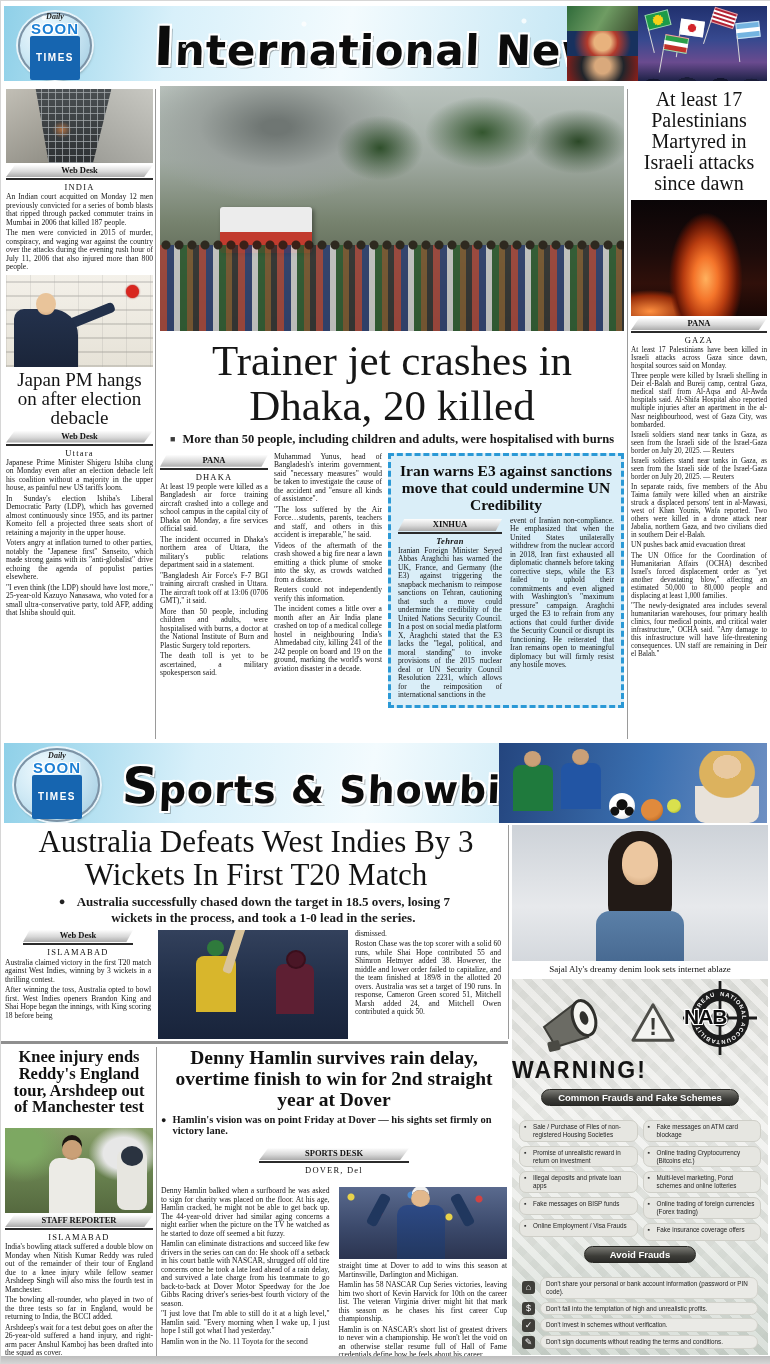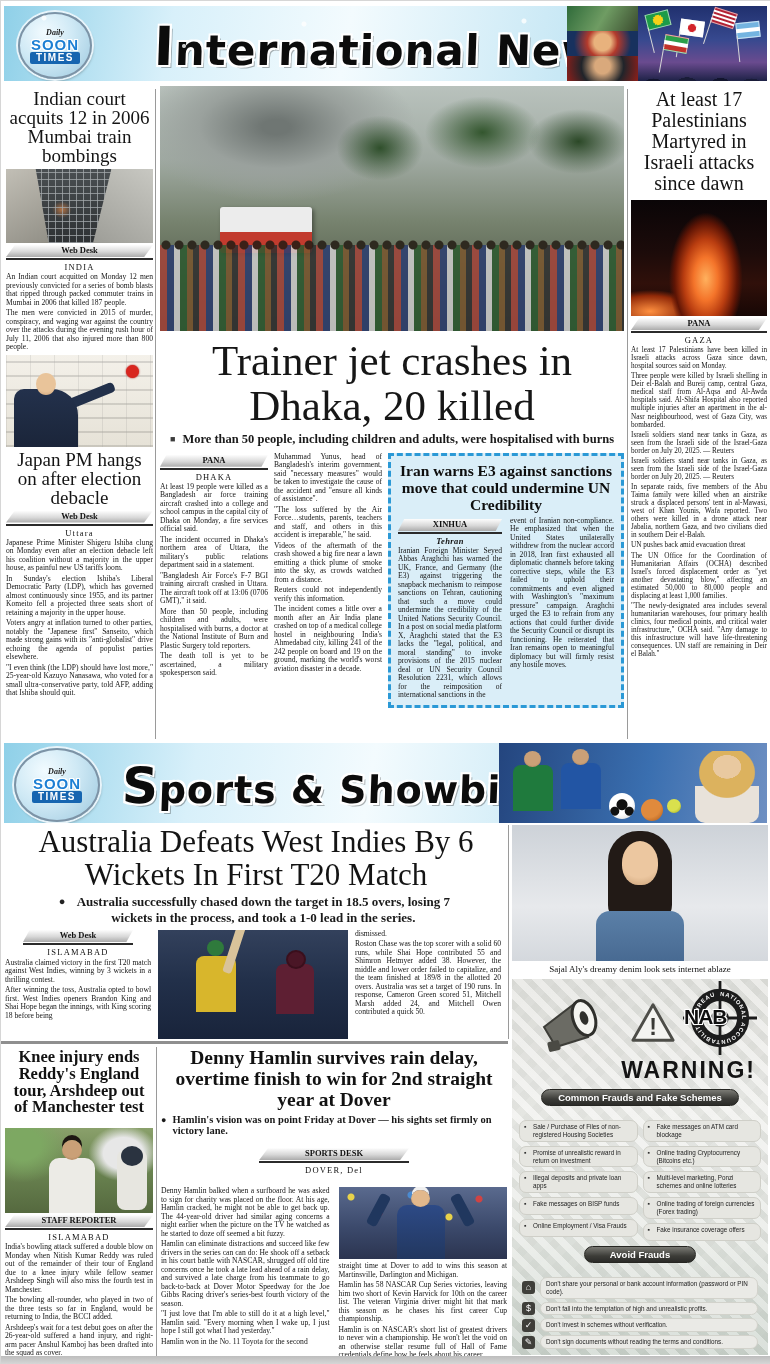--- a/index.html
+++ b/index.html
@@ -36,21 +36,21 @@
                radial-gradient(circle 2px at 520px 15px,#fff 2px,transparent 3px);
     opacity:.8;pointer-events:none;}
   .st-logo{position:absolute;border-radius:50%;
     background:radial-gradient(circle at 35% 30%,#f2fbff 0%,#cfe9f5 45%,#9cc8de 100%);
     border:2px solid #7d93a6;box-shadow:0 0 0 2px #e8f4fa,1px 2px 3px rgba(0,0,0,.35);
     display:flex;flex-direction:column;align-items:center;justify-content:center;}
   .st-daily{font:italic bold 8px "Liberation Serif",serif;color:#222;}
   .st-soon{font:bold 15px "Liberation Sans",sans-serif;color:#1c7fd4;letter-spacing:1px;line-height:1;
     text-shadow:-1px -1px 0 #fff,1px -1px 0 #fff,-1px 1px 0 #fff,1px 1px 0 #fff;}
   .st-times{font:bold 10px "Liberation Sans",sans-serif;color:#fff;background:#1665b0;
-    padding:0 6px;border-radius:2px;letter-spacing:1.5px;line-height:12px;}
+    padding:16px 6px;border-radius:2px;letter-spacing:1.5px;line-height:12px;}
   .logo-mast{left:14px;top:6px;width:70px;height:63px;}
   .mast-title{position:absolute;left:150px;top:14px;font-size:42px;line-height:1;}
   .mast-title::first-letter{font-size:54px;}
   .leaders{position:absolute;left:563px;top:0;width:71px;height:75px;display:flex;flex-direction:column;}
   .leader{flex:1;position:relative;}
   .leader-1{background:linear-gradient(120deg,#2f6b3a 0%,#6f9c63 50%,#3a4b2e 100%);}
   .leader-2{background:radial-gradient(circle at 50% 45%,#e8b27d 22%,#b33a2c 40%,#17315e 75%);}
   .leader-3{background:radial-gradient(circle at 50% 40%,#d9a97c 20%,#20242a 55%,#8f1f1a 100%);}
   .flags{position:absolute;left:634px;top:0;width:129px;height:75px;overflow:hidden;
     background:linear-gradient(180deg,#20306e 0%,#37498f 45%,#6a4b8f 75%,#1e2247 100%);}
@@ -181,21 +181,21 @@
     background:linear-gradient(180deg,#e3e3df 0%,#efefec 35%,#e4e7e2 70%,#c9d2ca 100%);}
   .nab::before{content:"";position:absolute;inset:0;opacity:.35;
     background:repeating-linear-gradient(45deg,rgba(255,255,255,.9) 0 7px,rgba(170,175,170,.4) 7px 14px),
                repeating-linear-gradient(-45deg,transparent 0 9px,rgba(150,158,150,.25) 9px 18px);}
   .nab-top{position:relative;height:78px;}
   .nab-mega{position:absolute;left:26px;top:6px;width:74px;height:68px;}
   .nab-warn-tri{position:absolute;left:118px;top:22px;width:46px;height:44px;}
   .nab-logo{position:absolute;right:10px;top:2px;width:76px;height:74px;}
   .nab-logo-txt{position:absolute;left:2px;top:24px;font:bold 21px "Liberation Sans",sans-serif;color:#101010;
     text-shadow:-1px -1px 0 #fff,1px -1px 0 #fff,-1px 1px 0 #fff,1px 1px 0 #fff;letter-spacing:-1px;}
-  .nab-warning{position:relative;text-align:right;font:bold 23px "Liberation Sans",sans-serif;color:#141414;letter-spacing:2px;margin:0 12px 5px;}
+  .nab-warning{position:relative;text-align:left;font:bold 23px "Liberation Sans",sans-serif;color:#141414;letter-spacing:2px;margin:0 0 5px;}
   .nab-pill{position:relative;margin:0 auto 14px;width:196px;text-align:center;color:#fff;
     font:bold 9.5px "Liberation Sans",sans-serif;line-height:15px;border-radius:9px;
     background:linear-gradient(180deg,#7a7a74 0%,#3c3c38 60%,#2b2b28 100%);border:1px solid #262622;}
   .nab-pill.sm{width:110px;}
   .fraud-grid{position:relative;display:flex;gap:5px;padding:0 7px;margin-bottom:5px;}
   .fraud-col{flex:1;display:flex;flex-direction:column;gap:4px;}
   .fraud-col .fraud-item{position:relative;background:#e6e6e1;border:1px solid #cfcfc8;border-radius:7px;
     padding:2px 4px 2px 13px;font-size:6.3px;line-height:1.25;color:#222;min-height:12px;}
   .fraud-col .fraud-item::before{content:"▪";position:absolute;left:4px;top:2px;font-size:7px;color:#333;}
   .avoid-list{position:relative;padding:0 10px;display:flex;flex-direction:column;gap:3px;margin-bottom:4px;}
@@ -264,21 +264,20 @@
     <div class="flags">
       <div class="flag flag-br"></div>
       <div class="flag flag-jp"></div>
       <div class="flag flag-us"></div>
       <div class="flag flag-ar"></div>
       <div class="flag flag-ir"></div>
     </div>
   </div>
 
   <div class="col-left">
-    <div class="head-sm">Indian court acquits 12 in 2006 Mumbai train bombings</div>
     <div class="photo photo-train">
       <div class="tt-tarp"></div>
     </div>
     <div class="byl">
       <div class="byl-banner"><span>Web Desk</span></div>
       <div class="byl-rule"></div>
       <div class="byl-date">INDIA</div>
     </div>
     <div class="small-body">
         <p>An Indian court acquitted on Monday 12 men previously convicted for a series of bomb blasts that ripped through packed commuter trains in Mumbai in 2006 that killed 187 people.</p>
@@ -395,21 +394,21 @@
       <div class="cg-man cg-m1"></div>
       <div class="cg-man cg-m2"></div>
       <div class="cg-woman"></div>
       <div class="cg-soccer"></div>
       <div class="cg-basket"></div>
       <div class="cg-tennis"></div>
     </div>
   </div>
 
   <div class="aus">
-    <div class="head-lg">Australia Defeats West Indies By 6 Wickets In First T20 Match</div>
+    <div class="head-lg">Australia Defeats West Indies By 3 Wickets In First T20 Match</div>
     <div class="deck2">
       <span class="bdot">●</span>
       <span style="max-width:380px;">Australia successfully chased down the target in 18.5 overs, losing 7 wickets in the process, and took a 1-0 lead in the series.</span>
     </div>
     <div class="t20-cols">
       <div class="t20-c1">
         <div class="byl" style="width:110px;margin:0 auto 2px;">
           <div class="byl-banner"><span>Web Desk</span></div>
           <div class="byl-rule"></div>
           <div class="byl-date">ISLAMABAD</div>

